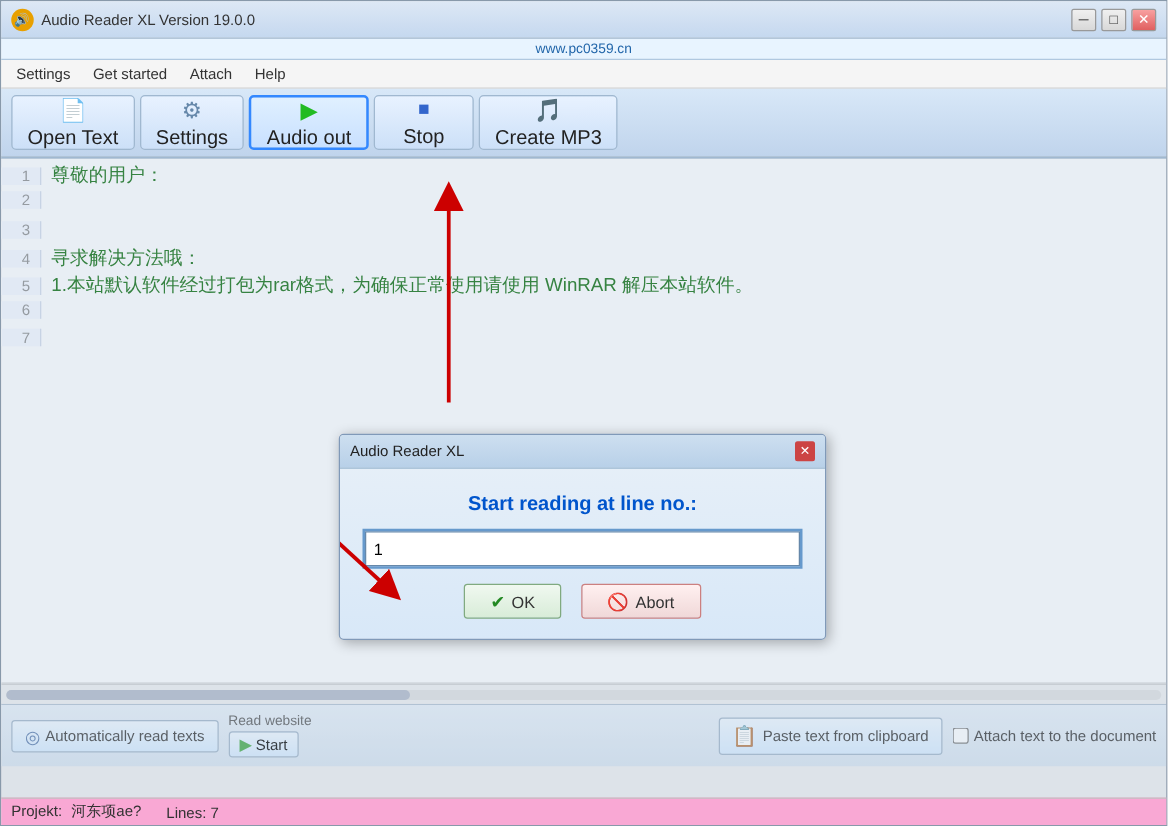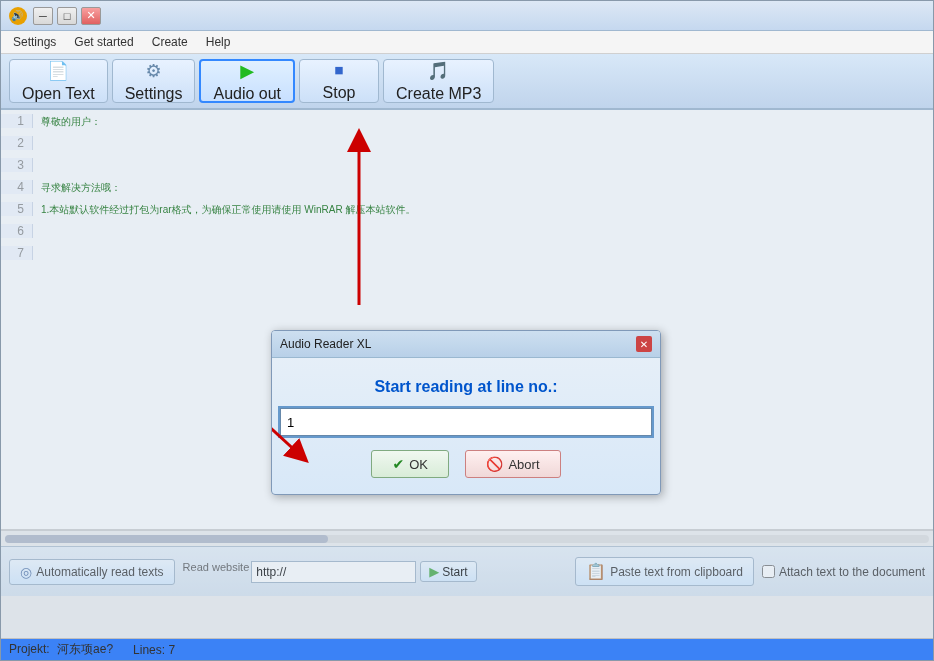--- a/index.html
+++ b/index.html
@@ -138,21 +138,21 @@
       text-align: right;
       padding-right: 8px;
       color: #888;
       font-size: 12px;
       user-select: none;
       background: #f5f8ff;
       border-right: 1px solid #d0d8e8;
     }
     .line-content {
       padding-left: 8px;
-      font-size: 10px;
+      font-size: 15px;
       color: #006600;
       font-family: 'Segoe UI', sans-serif;
       white-space: nowrap;
     }
 
     
     .h-scroll {
       height: 16px;
       background: #f0f0f0;
       border-top: 1px solid #d0d0d0;
@@ -196,20 +196,21 @@
       background: linear-gradient(to bottom, #f0f8ff, #d8ecff);
       border: 1px solid #a0b4c8;
       border-radius: 3px;
       cursor: pointer;
       font-size: 12px;
       color: #333;
       white-space: nowrap;
     }
     .read-website-group {
       display: flex;
+      flex-direction: column;
       gap: 2px;
       flex: 1;
     }
     .read-website-label {
       font-size: 11px;
       color: #555;
     }
     .read-website-row {
       display: flex;
       align-items: center;
@@ -238,21 +239,21 @@
       display: flex;
       align-items: flex-start;
       gap: 4px;
       font-size: 12px;
       color: #333;
       white-space: nowrap;
     }
 
     
     .status-bar {
-      background: #3b82f6;
+      background: #f9a8d4;
       border-top: 1px solid #c0c0c0;
       height: 22px;
       display: flex;
       align-items: center;
       padding: 0 8px;
       gap: 20px;
       font-size: 12px;
       color: #333;
     }
 
@@ -294,21 +295,21 @@
       color: white;
       border: none;
       border-radius: 2px;
       font-size: 10px;
       cursor: pointer;
       display: flex;
       align-items: center;
       justify-content: center;
     }
     .modal-body {
-      padding: 20px 8px 16px;
+      padding: 20px 20px 16px;
     }
     .modal-heading {
       font-size: 16px;
       font-weight: bold;
       color: #0055cc;
       margin-bottom: 12px;
       text-align: center;
     }
     .modal-input {
       width: 100%;
@@ -370,32 +371,36 @@
       flex-direction: column;
     }
   </style>
 </head>
 <body>
 
 <div class="full-layout">
 
   <div class="title-bar">
     <div class="title-bar-icon">🔊</div>
+    <span class="title-bar-text">Audio Reader XL Version 19.0.0</span>
     <div class="title-bar-controls">
       <div class="title-bar-btn">─</div>
       <div class="title-bar-btn">□</div>
       <div class="title-bar-btn close">✕</div>
     </div>
   </div>
 
+  <div class="watermark-banner">
+    <span>www.pc0359.cn</span>
+  </div>
 
   <div class="menu-bar">
     <div class="menu-item">Settings</div>
     <div class="menu-item">Get started</div>
-    <div class="menu-item">Create</div>
+    <div class="menu-item">Attach</div>
     <div class="menu-item">Help</div>
   </div>
 
   <div class="toolbar">
     <div class="toolbar-btn">
       <span class="btn-icon icon-folder">📄</span>
       <span class="btn-label">Open Text</span>
     </div>
     <div class="toolbar-btn">
       <span class="btn-icon icon-gear">⚙</span>
@@ -499,21 +504,20 @@
 
     <div class="bottom-bar">
       <div class="bottom-btn">
         <span style="color: #5577aa; font-size: 14px;">◎</span>
         <span>Automatically read texts</span>
       </div>
 
       <div class="read-website-group">
         <span class="read-website-label">Read website</span>
         <div class="read-website-row">
-          <input class="url-input" type="text" value="http://" style="">
           <div class="start-btn">
             <span style="color: #44aa44; font-size: 13px;">▶</span>
             <span>Start</span>
           </div>
         </div>
       </div>
 
       <div class="bottom-btn">
         <span style="color: #5577aa; font-size: 16px;">📋</span>
         <span>Paste text from clipboard</span>

